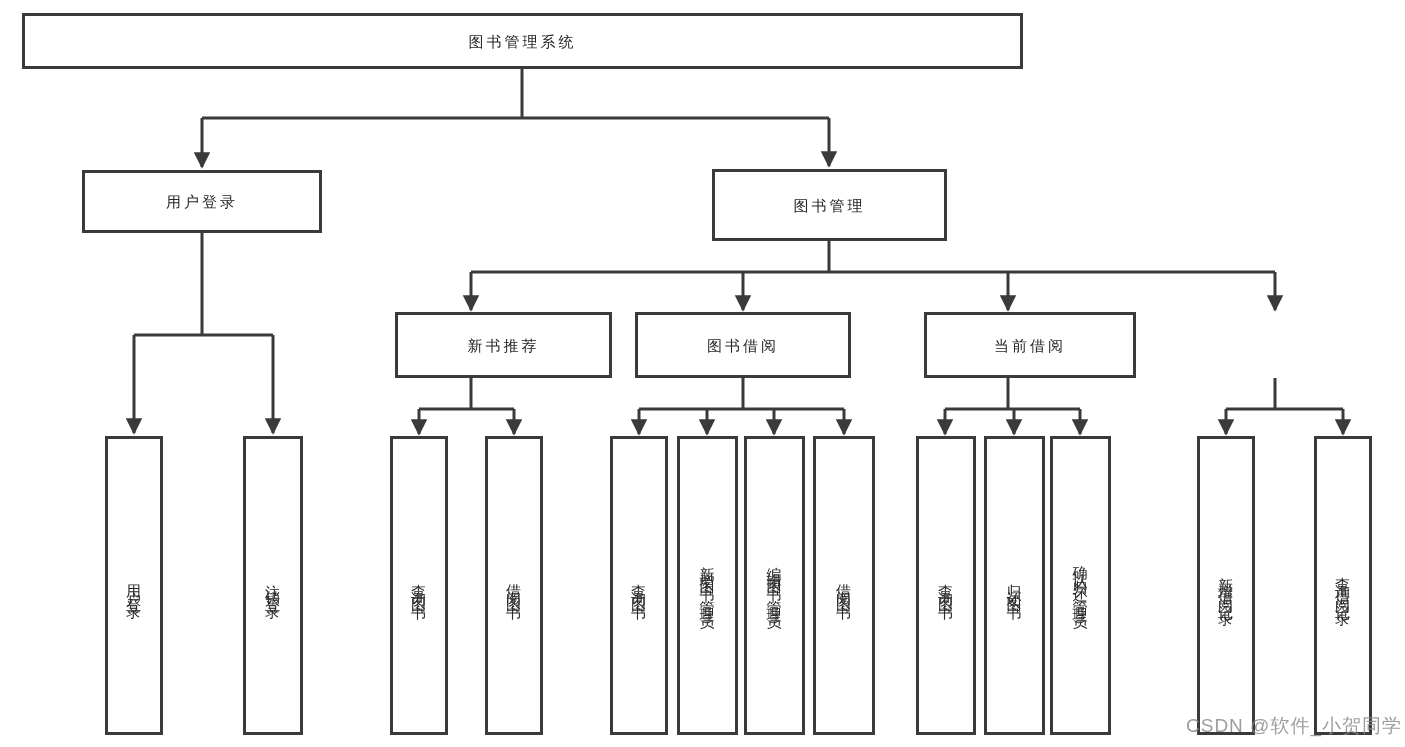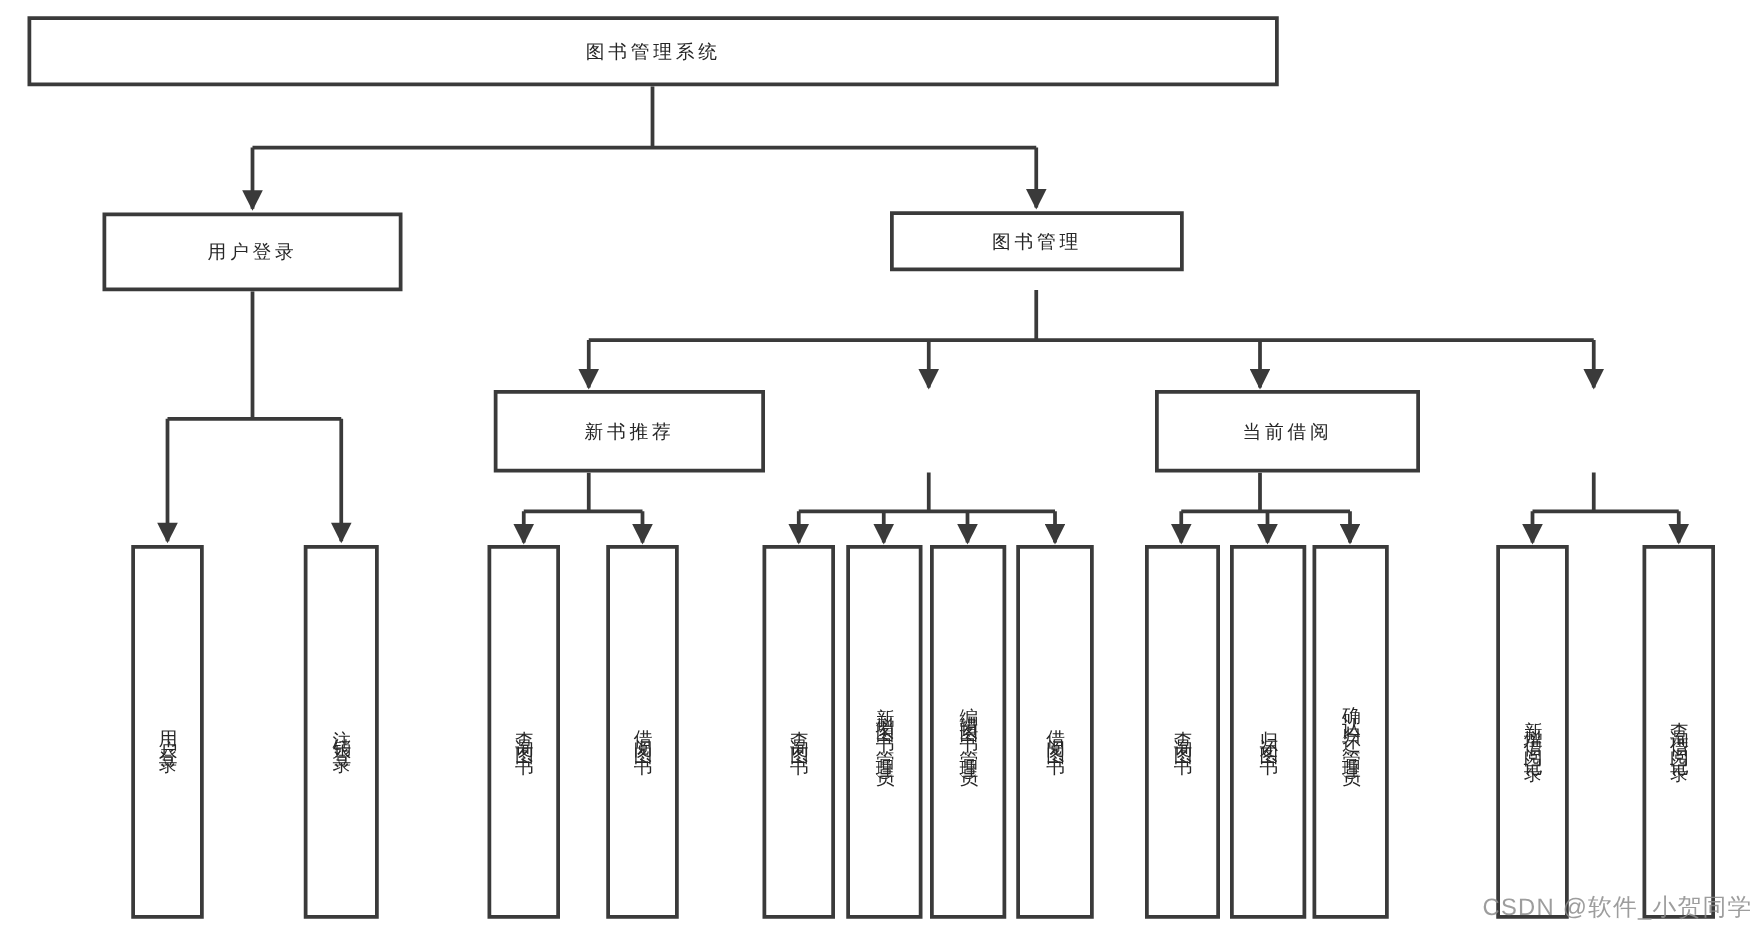--- a/index.html
+++ b/index.html
@@ -89,26 +89,29 @@
     </g>
   </svg>
 
   <div class="box h" style="left:22px; top:13px; width:1001px; height:56px;">
     <span>图书管理系统</span>
   </div>
 
   <div class="box h" style="left:82px; top:170px; width:240px; height:63px;">
     <span>用户登录</span>
   </div>
-  <div class="box h" style="left:712px; top:169px; width:235px; height:48px;text-align:right;">
+  <div class="box h" style="left:712px; top:169px; width:235px; height:72px;text-align:right;">
     <span>图书管理</span>
   </div>
 
   <div class="box h" style="left:363px; top:312px; width:217px; height:66px;margin-left:32px;">
     <span>新书推荐</span>
+  </div>
+  <div class="box h" style="left:635px; top:312px; width:216px; height:66px;">
+    <span>图书借阅</span>
   </div>
   <div class="box h" style="left:924px; top:312px; width:212px; height:66px;">
     <span>当前借阅</span>
   </div>
 
   <div class="box v" style="left:105px; top:436px; width:58px; height:299px;">
     <span>用户登录</span>
   </div>
   <div class="box v" style="left:243px; top:436px; width:60px; height:299px;">
     <span>注销登录</span>

